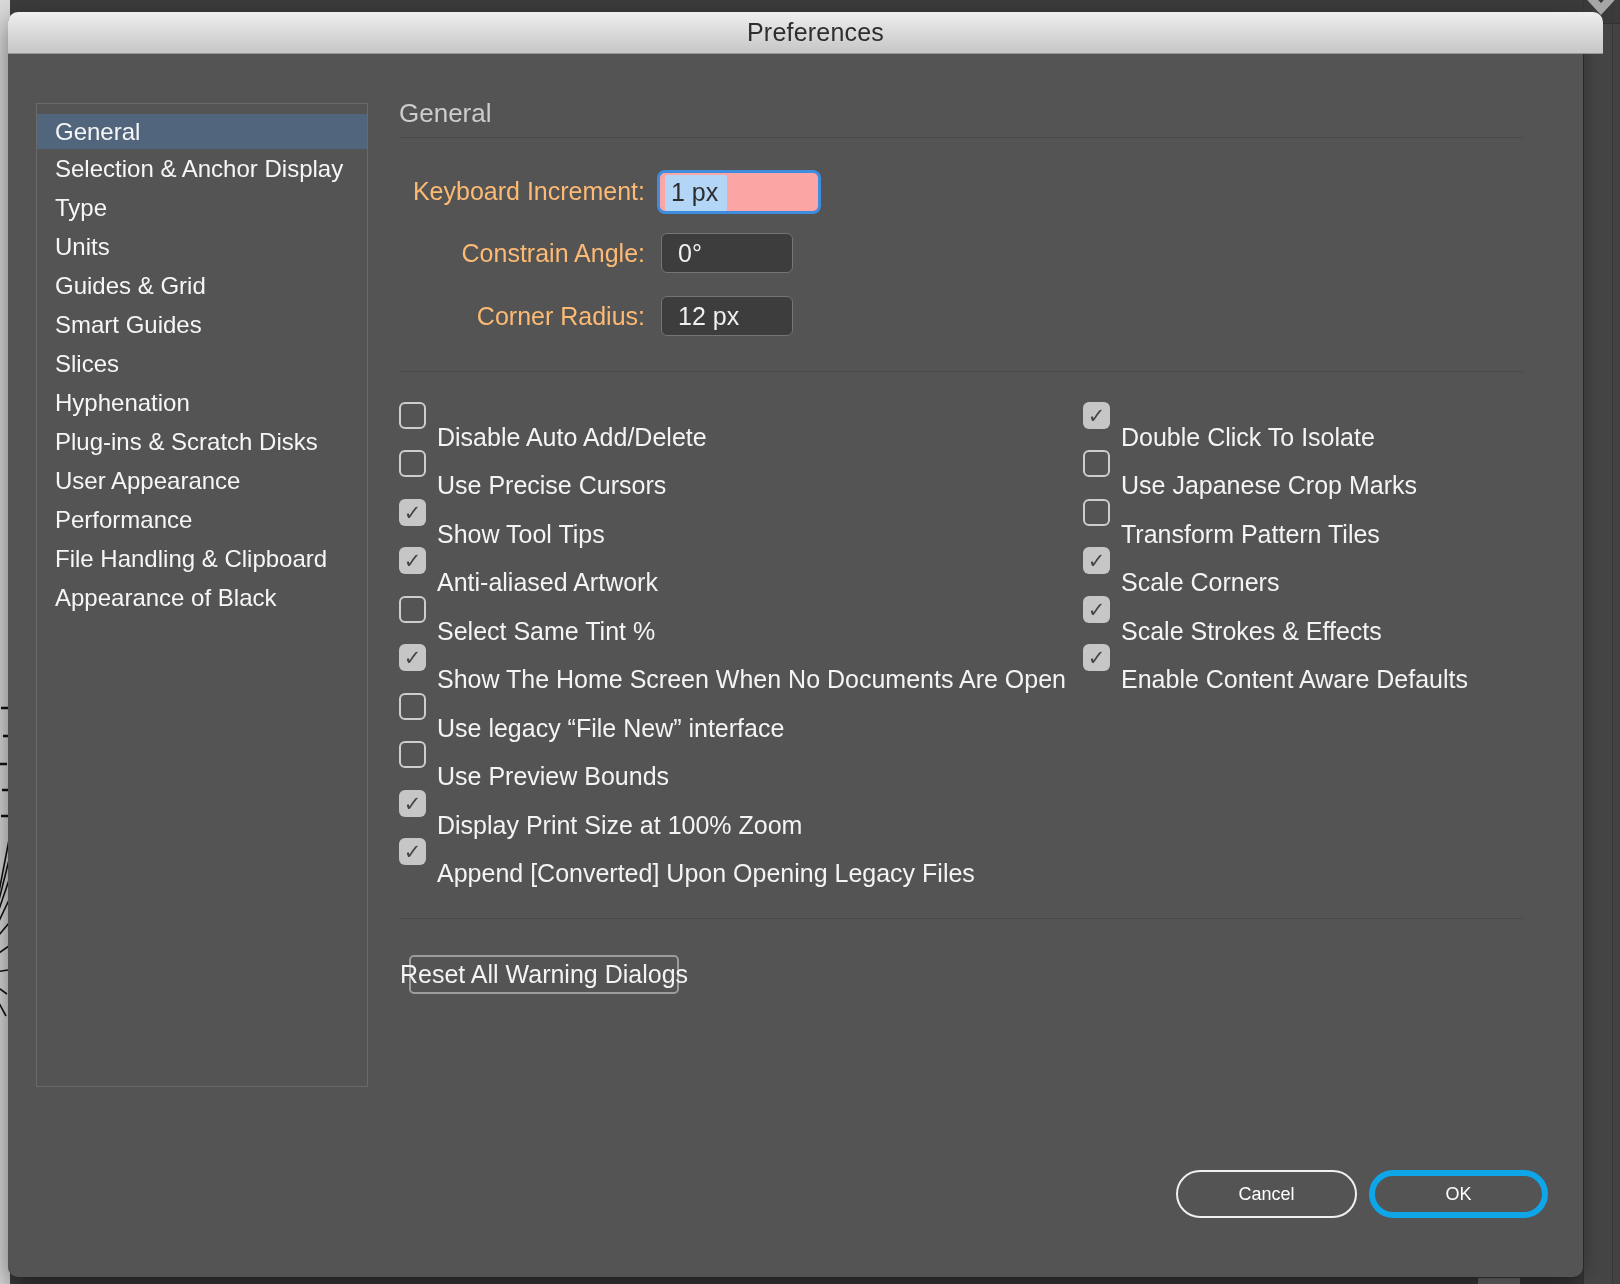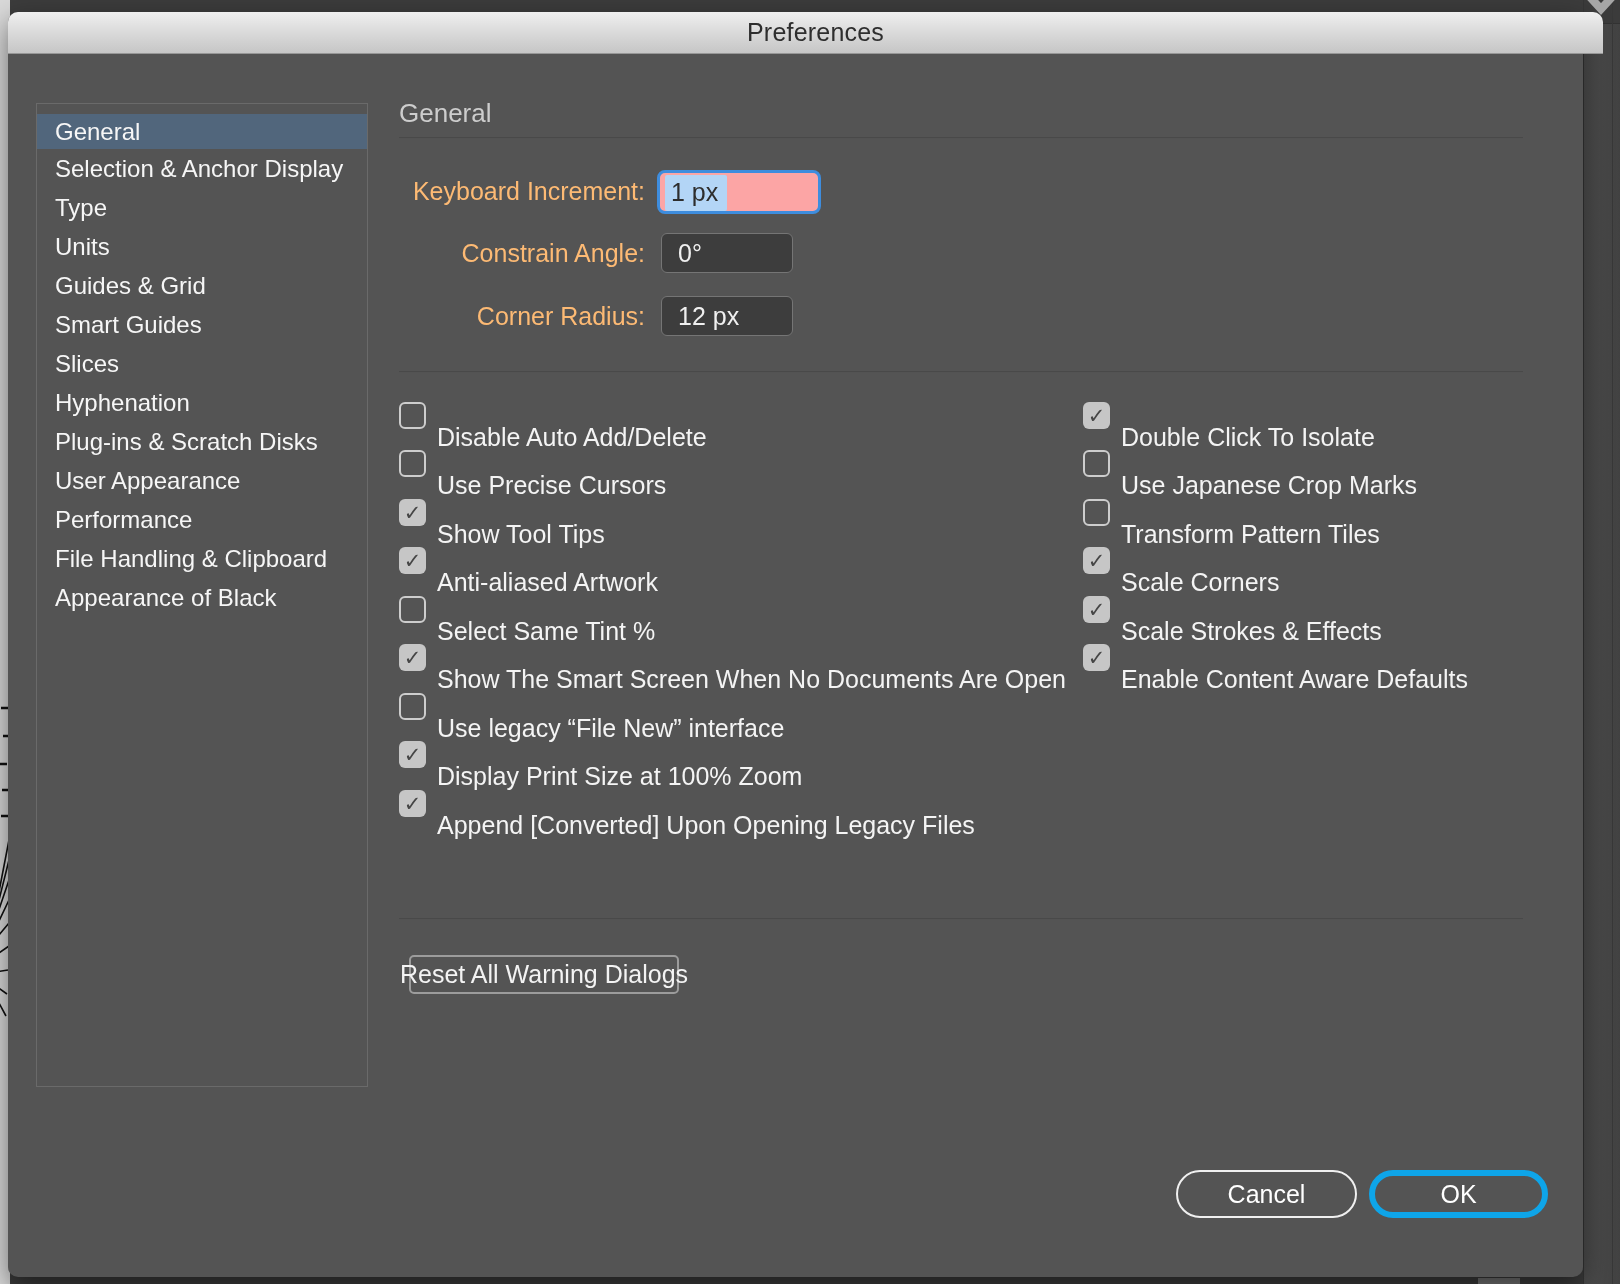--- a/index.html
+++ b/index.html
@@ -78,21 +78,21 @@
   .cb-label{font-size:25px;color:#f4f4f4;white-space:nowrap;margin-top:44px;}
   .reset-btn{
     position:absolute;left:401px;top:943px;width:270px;height:39px;box-sizing:border-box;
     border:2px solid #9c9c9c;border-radius:5px;background:transparent;
     display:flex;align-items:center;justify-content:center;
     font-size:25px;color:#f3f3f3;white-space:nowrap;
   }
   .pill{
     position:absolute;top:1158px;height:48px;box-sizing:border-box;border-radius:24px;
     display:flex;align-items:center;justify-content:center;
-    font-size:25px;color:#ffffff;background:transparent;font-weight:500;
+    font-size:18px;color:#ffffff;background:transparent;font-weight:500;
   }
   .cancel-btn{left:1168px;width:181px;border:2px solid #f0f0f0;}
   .ok-btn{left:1361px;width:179px;border:6px solid #0ea5e9;font-weight:400;}
 </style>
 </head>
 <body>
 
 <div class="left-strip">
   <svg width="10" height="360" viewBox="0 0 10 360">
     <path d="M1 18 H9 M3 46 H9 M0 74 H7 M2 100 H9 M1 126 H8" stroke="#111" stroke-width="2.5" fill="none"></path>
@@ -195,25 +195,29 @@
       <div class="cb-row">
         <span class="cb on">✓</span>
         <span class="cb-label">Anti-aliased Artwork</span>
       </div>
       <div class="cb-row">
         <span class="cb off"></span>
         <span class="cb-label">Select Same Tint %</span>
       </div>
       <div class="cb-row">
         <span class="cb on">✓</span>
-        <span class="cb-label">Show The Smart Screen When No Documents Are Open</span>
+        <span class="cb-label">Show The Home Screen When No Documents Are Open</span>
       </div>
       <div class="cb-row">
         <span class="cb off"></span>
         <span class="cb-label">Use legacy “File New” interface</span>
+      </div>
+      <div class="cb-row">
+        <span class="cb off"></span>
+        <span class="cb-label">Use Preview Bounds</span>
       </div>
       <div class="cb-row">
         <span class="cb on">✓</span>
         <span class="cb-label">Display Print Size at 100% Zoom</span>
       </div>
       <div class="cb-row extra-gap">
         <span class="cb on">✓</span>
         <span class="cb-label">Append [Converted] Upon Opening Legacy Files</span>
       </div>
     </div>

